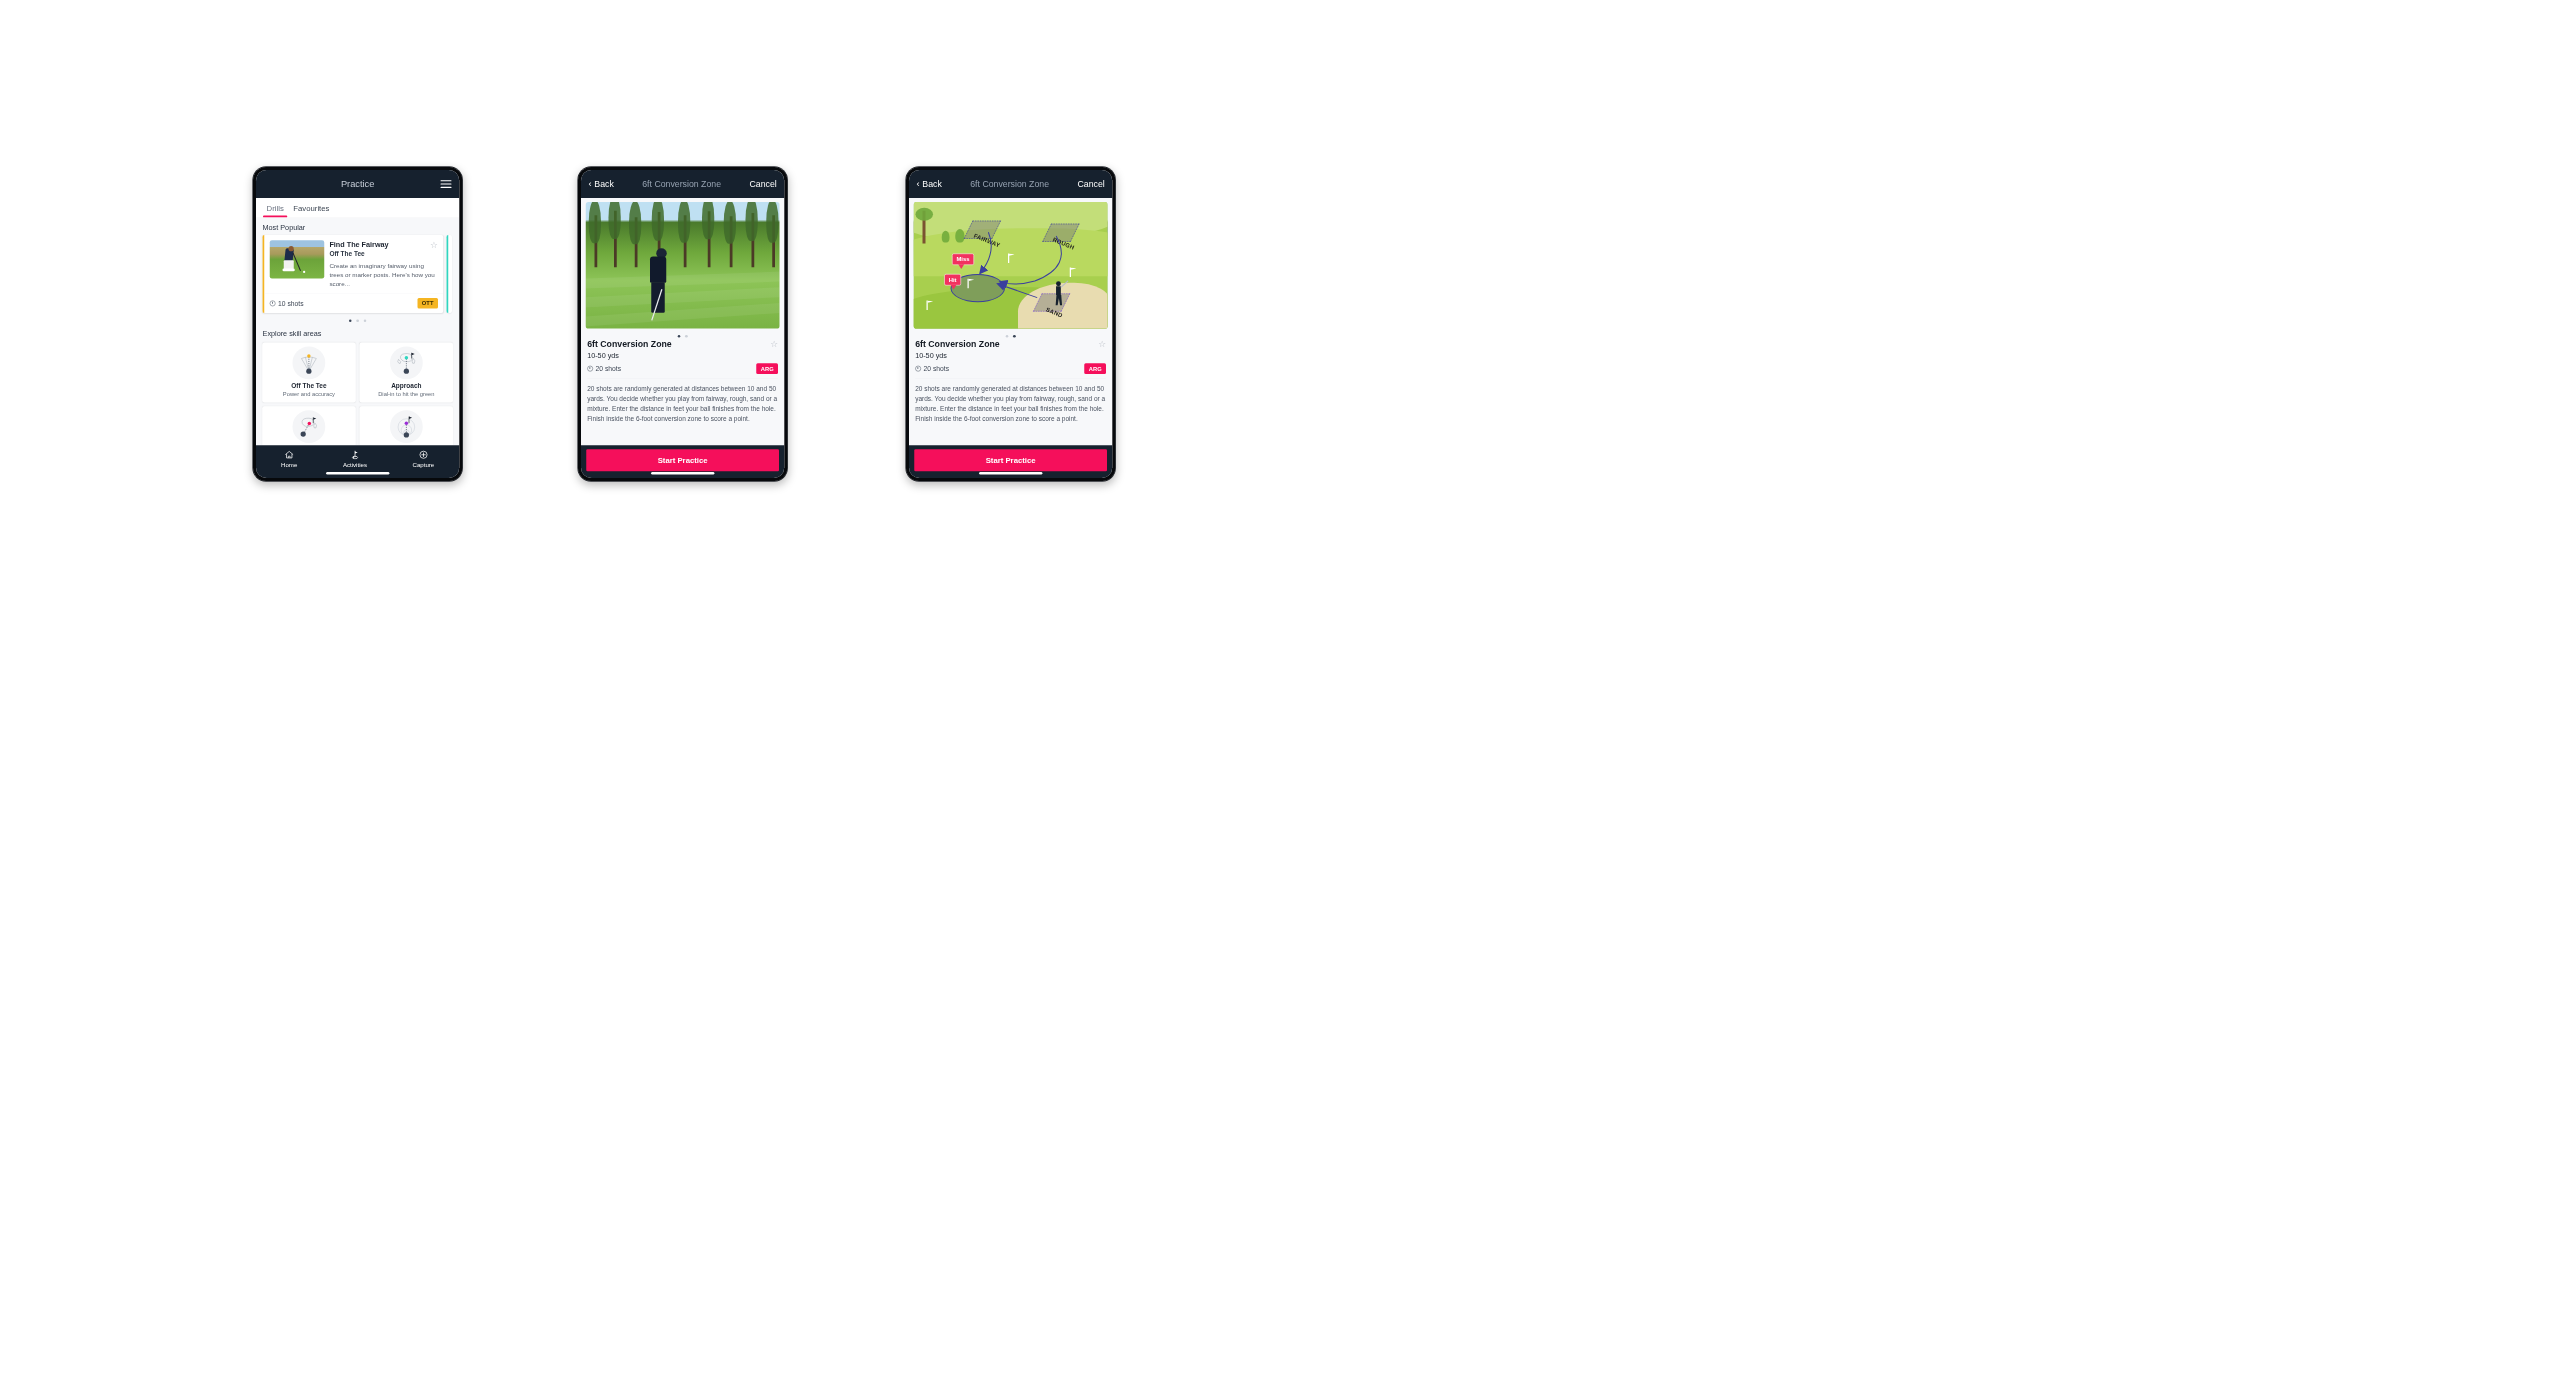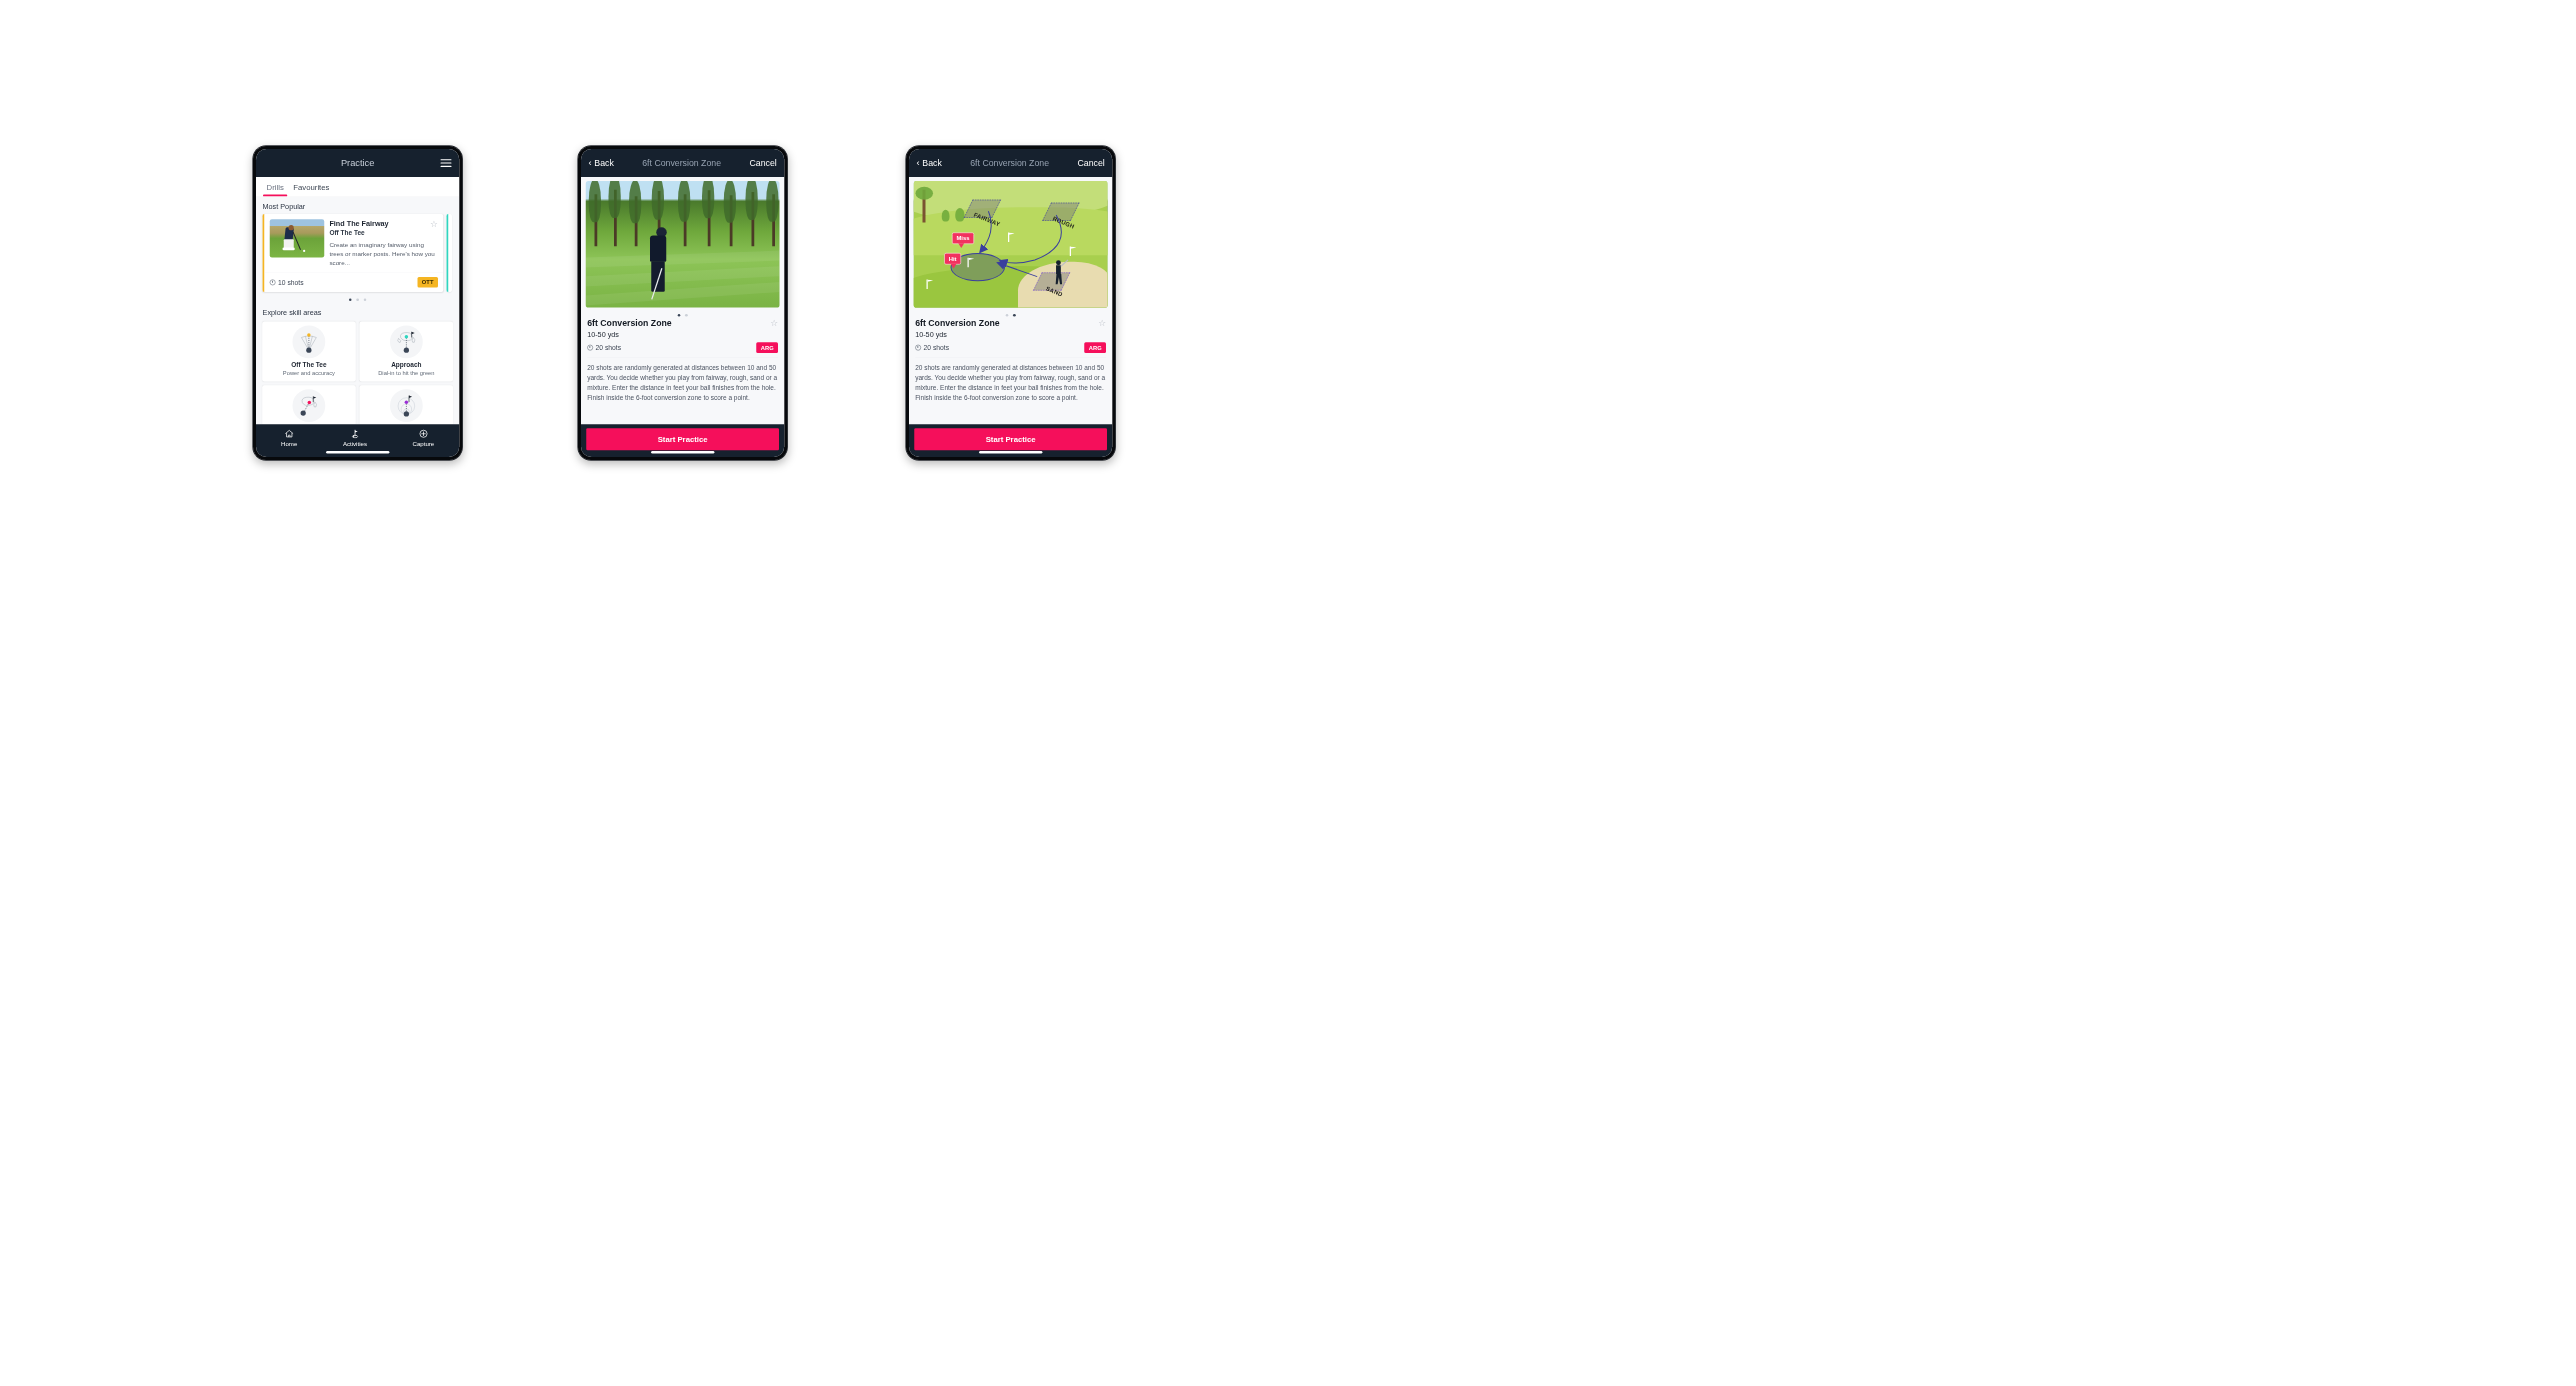--- a/index.html
+++ b/index.html
@@ -2,21 +2,21 @@
 <html style="font-size:14px"><head>
 <meta charset="utf-8">
 <style>
   * { box-sizing: border-box; margin: 0; padding: 0; }
   html, body {
     width: 2576px; height: 1387px;
     background: #ffffff;
     font-family: "Liberation Sans", sans-serif;
     overflow: hidden;
   }
-  .stage { position: relative; width: 2576px; height: 1179px; }
+  .stage { position: relative; width: 2576px; height: 1179px; margin-top: 21px; }
 
   
   .phone {
     position: absolute;
     background: #07090c;
     border-radius: 52px;
     box-shadow: 0 0 0 2.6px #2a2d33, 0 15.7px 40px rgba(0,0,0,.28);
     padding: 12.2px;
   }
   .screen {

